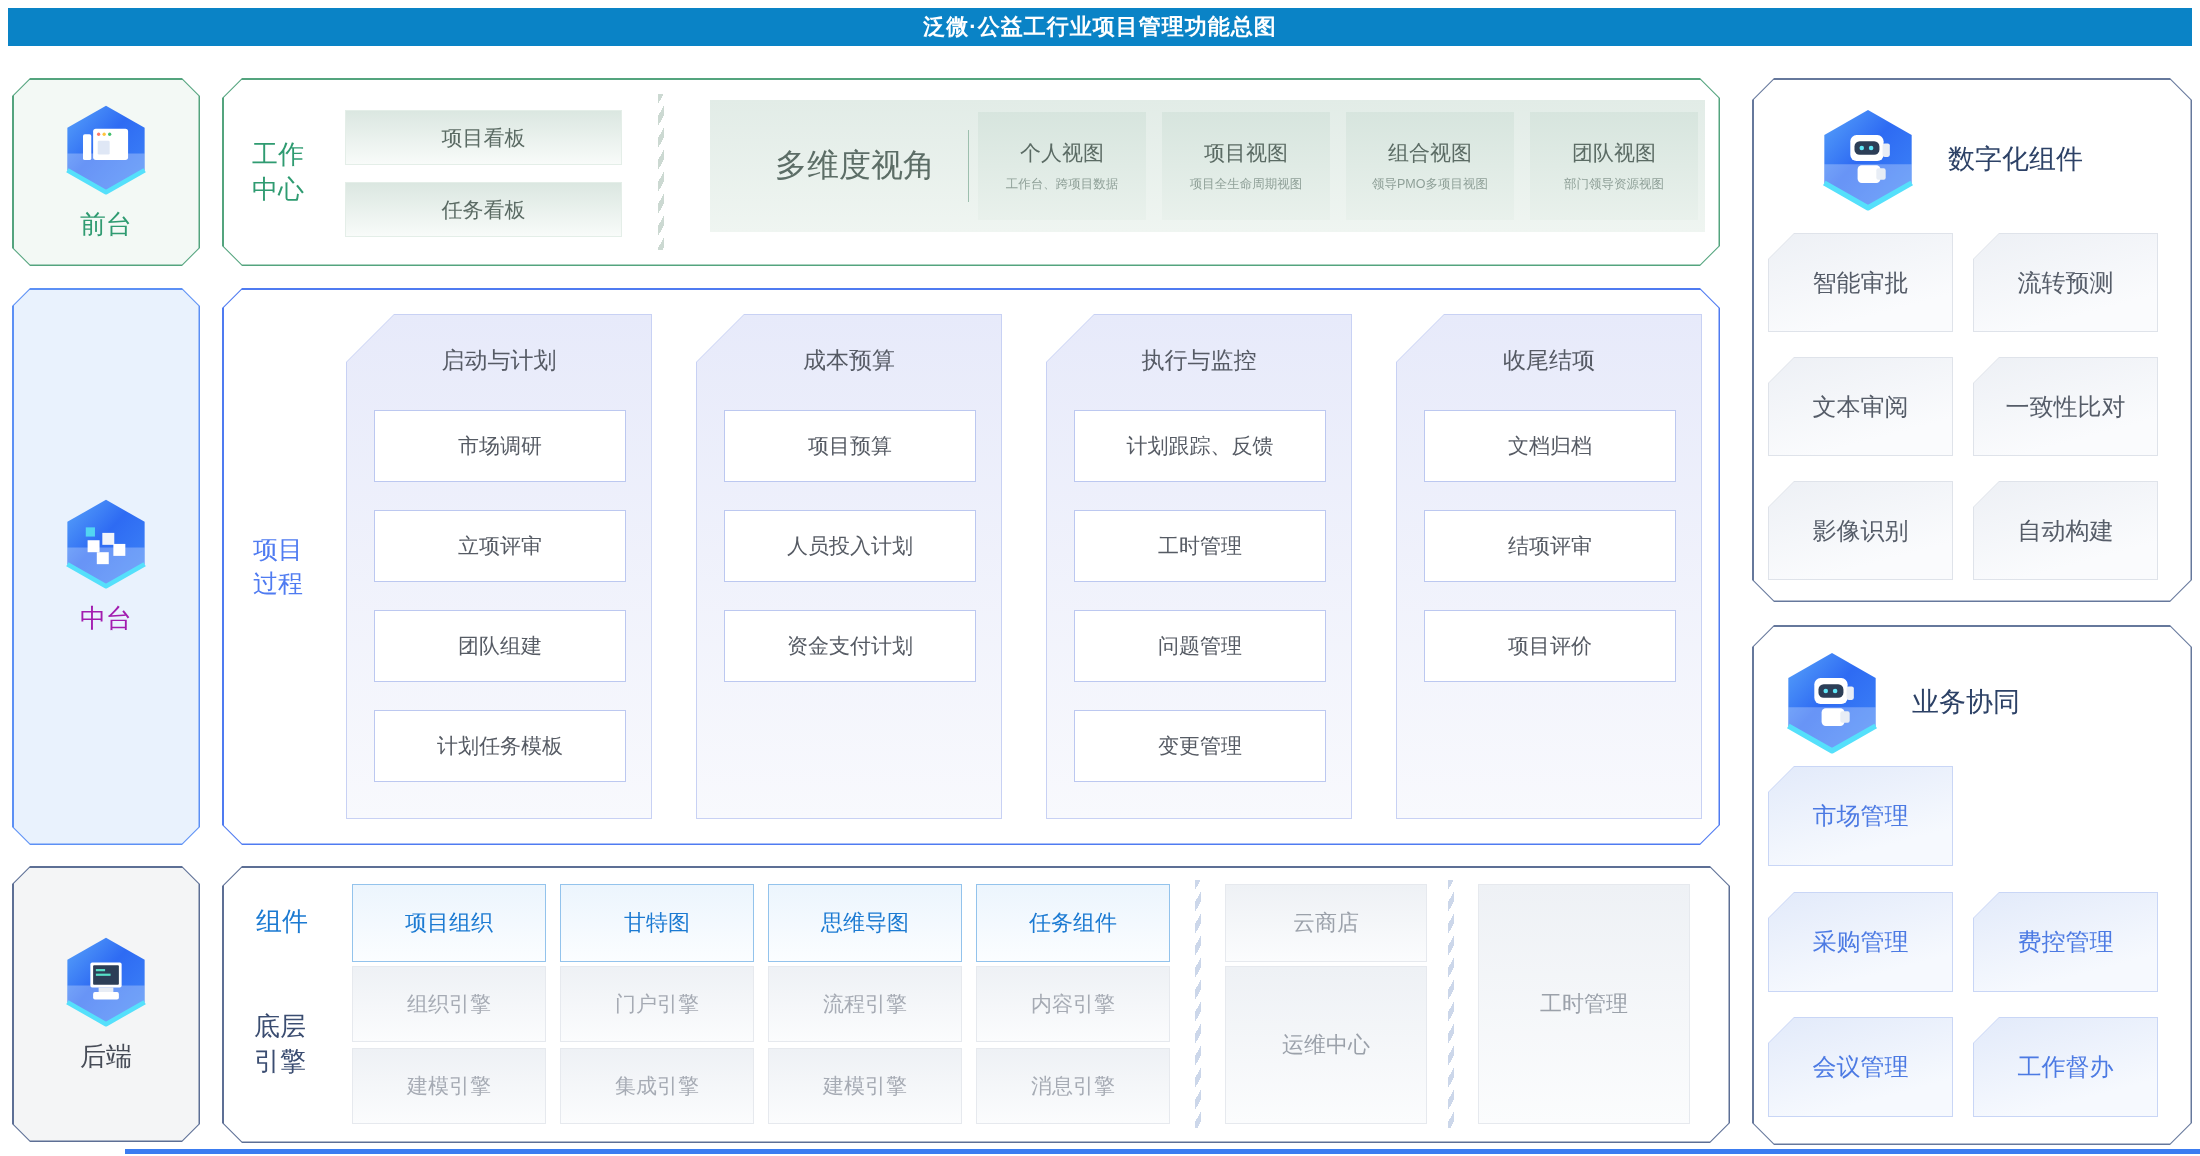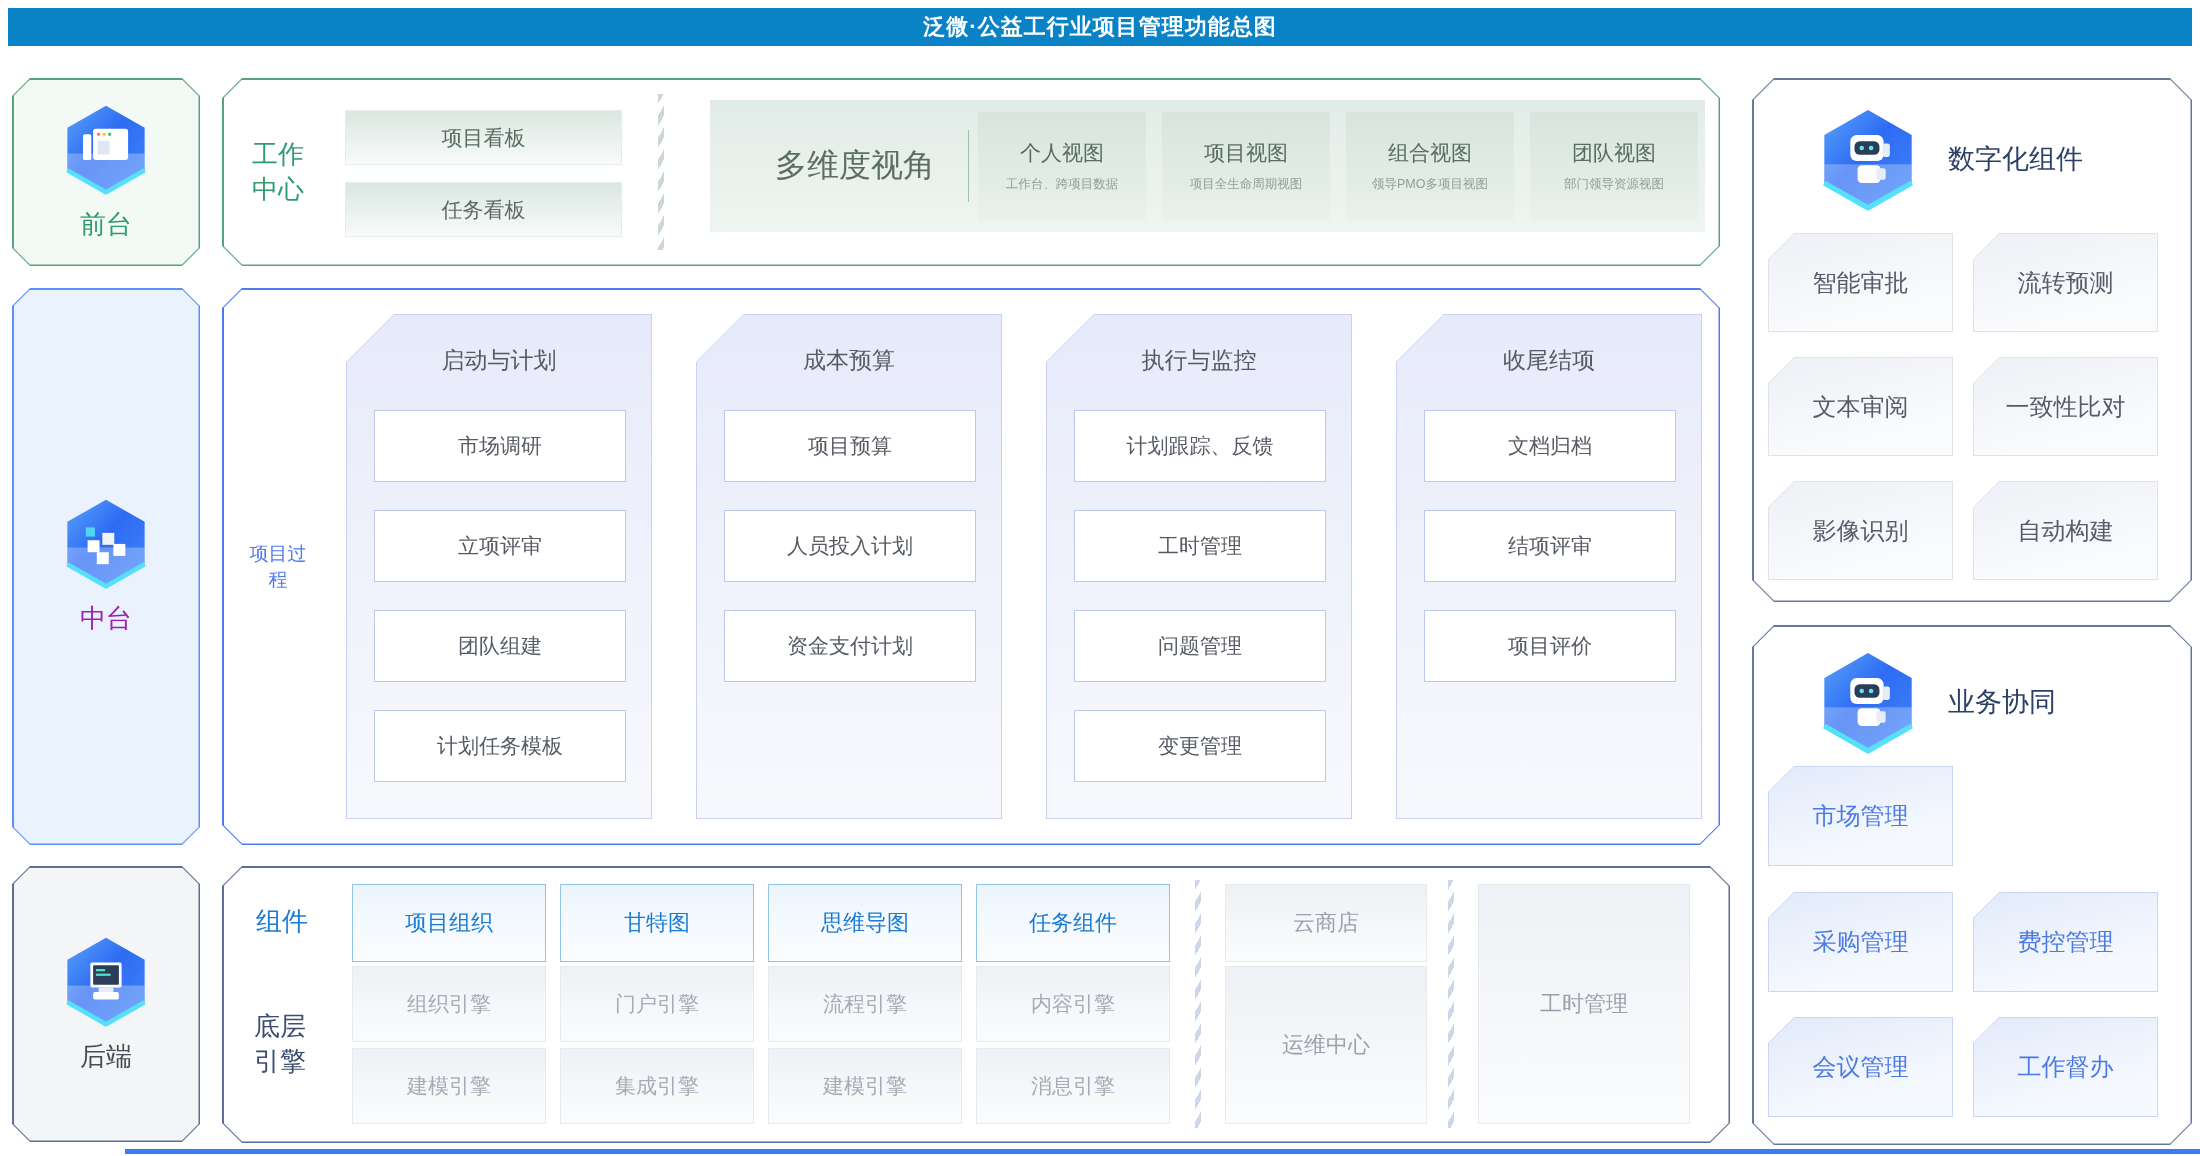--- a/index.html
+++ b/index.html
@@ -193,21 +193,21 @@
           <div class="vs">部门领导资源视图</div>
         </div>
       </div>
     </div>
   </div>
 
   <div class="cpanel" style="left:222px;top:288px;width:1498px;height:557px;--bc:#4f7bf1;--fc:#ffffff;--ch:20px">
     <div class="cpanel-border"></div>
       <div class="cpanel-fill"></div>
     <div class="cpanel-content">
-      <div class="sidelabel" style="left:24px;top:0;width:64px;height:100%;color:#4f7bf1;font-size:19px">
+      <div class="sidelabel" style="left:24px;top:0;width:64px;height:100%;color:#4f7bf1;font-size:25px">
         <div style="width:58px">项目过程</div>
       </div>
 
       <div class="tl phasecol" style="left:124px;top:26px;width:306px;height:505px">
         <div class="tl-b"></div>
           <div class="tl-f"></div>
         <div class="tl-c" style="justify-content:flex-start;align-items:flex-start">
           <div class="phtitle">启动与计划</div>
         </div>
         <div class="item-white flexc" style="left:28px;top:96px;width:250px;height:70px">市场调研</div>
@@ -325,21 +325,21 @@
           <div class="tl-f"></div>
           <div class="tl-c">自动构建</div>
         </div>
     </div>
   </div>
 
   <div class="cpanel" style="left:1752px;top:625px;width:440px;height:520px;--bc:#66789c;--fc:#ffffff;--ch:22px">
     <div class="cpanel-border"></div>
       <div class="cpanel-fill"></div>
     <div class="cpanel-content">
-      <div class="abs" style="left:0;top:18px;width:100%;height:118px;display:flex;align-items:center;padding-left:64px;gap:28px;box-sizing:border-box">
+      <div class="abs" style="left:0;top:18px;width:100%;height:118px;display:flex;align-items:center;padding-left:28px;gap:28px;box-sizing:border-box">
         <svg class="hexicon" width="104" height="104">
             <use href="#icon-robot-cube"></use>
           </svg>
         <div class="rptitle">业务协同</div>
       </div>
       <div class="tl biz" style="left:16px;top:141px;width:185px;height:100px">
           <div class="tl-b"></div>
           <div class="tl-f"></div>
           <div class="tl-c">市场管理</div>
         </div>

